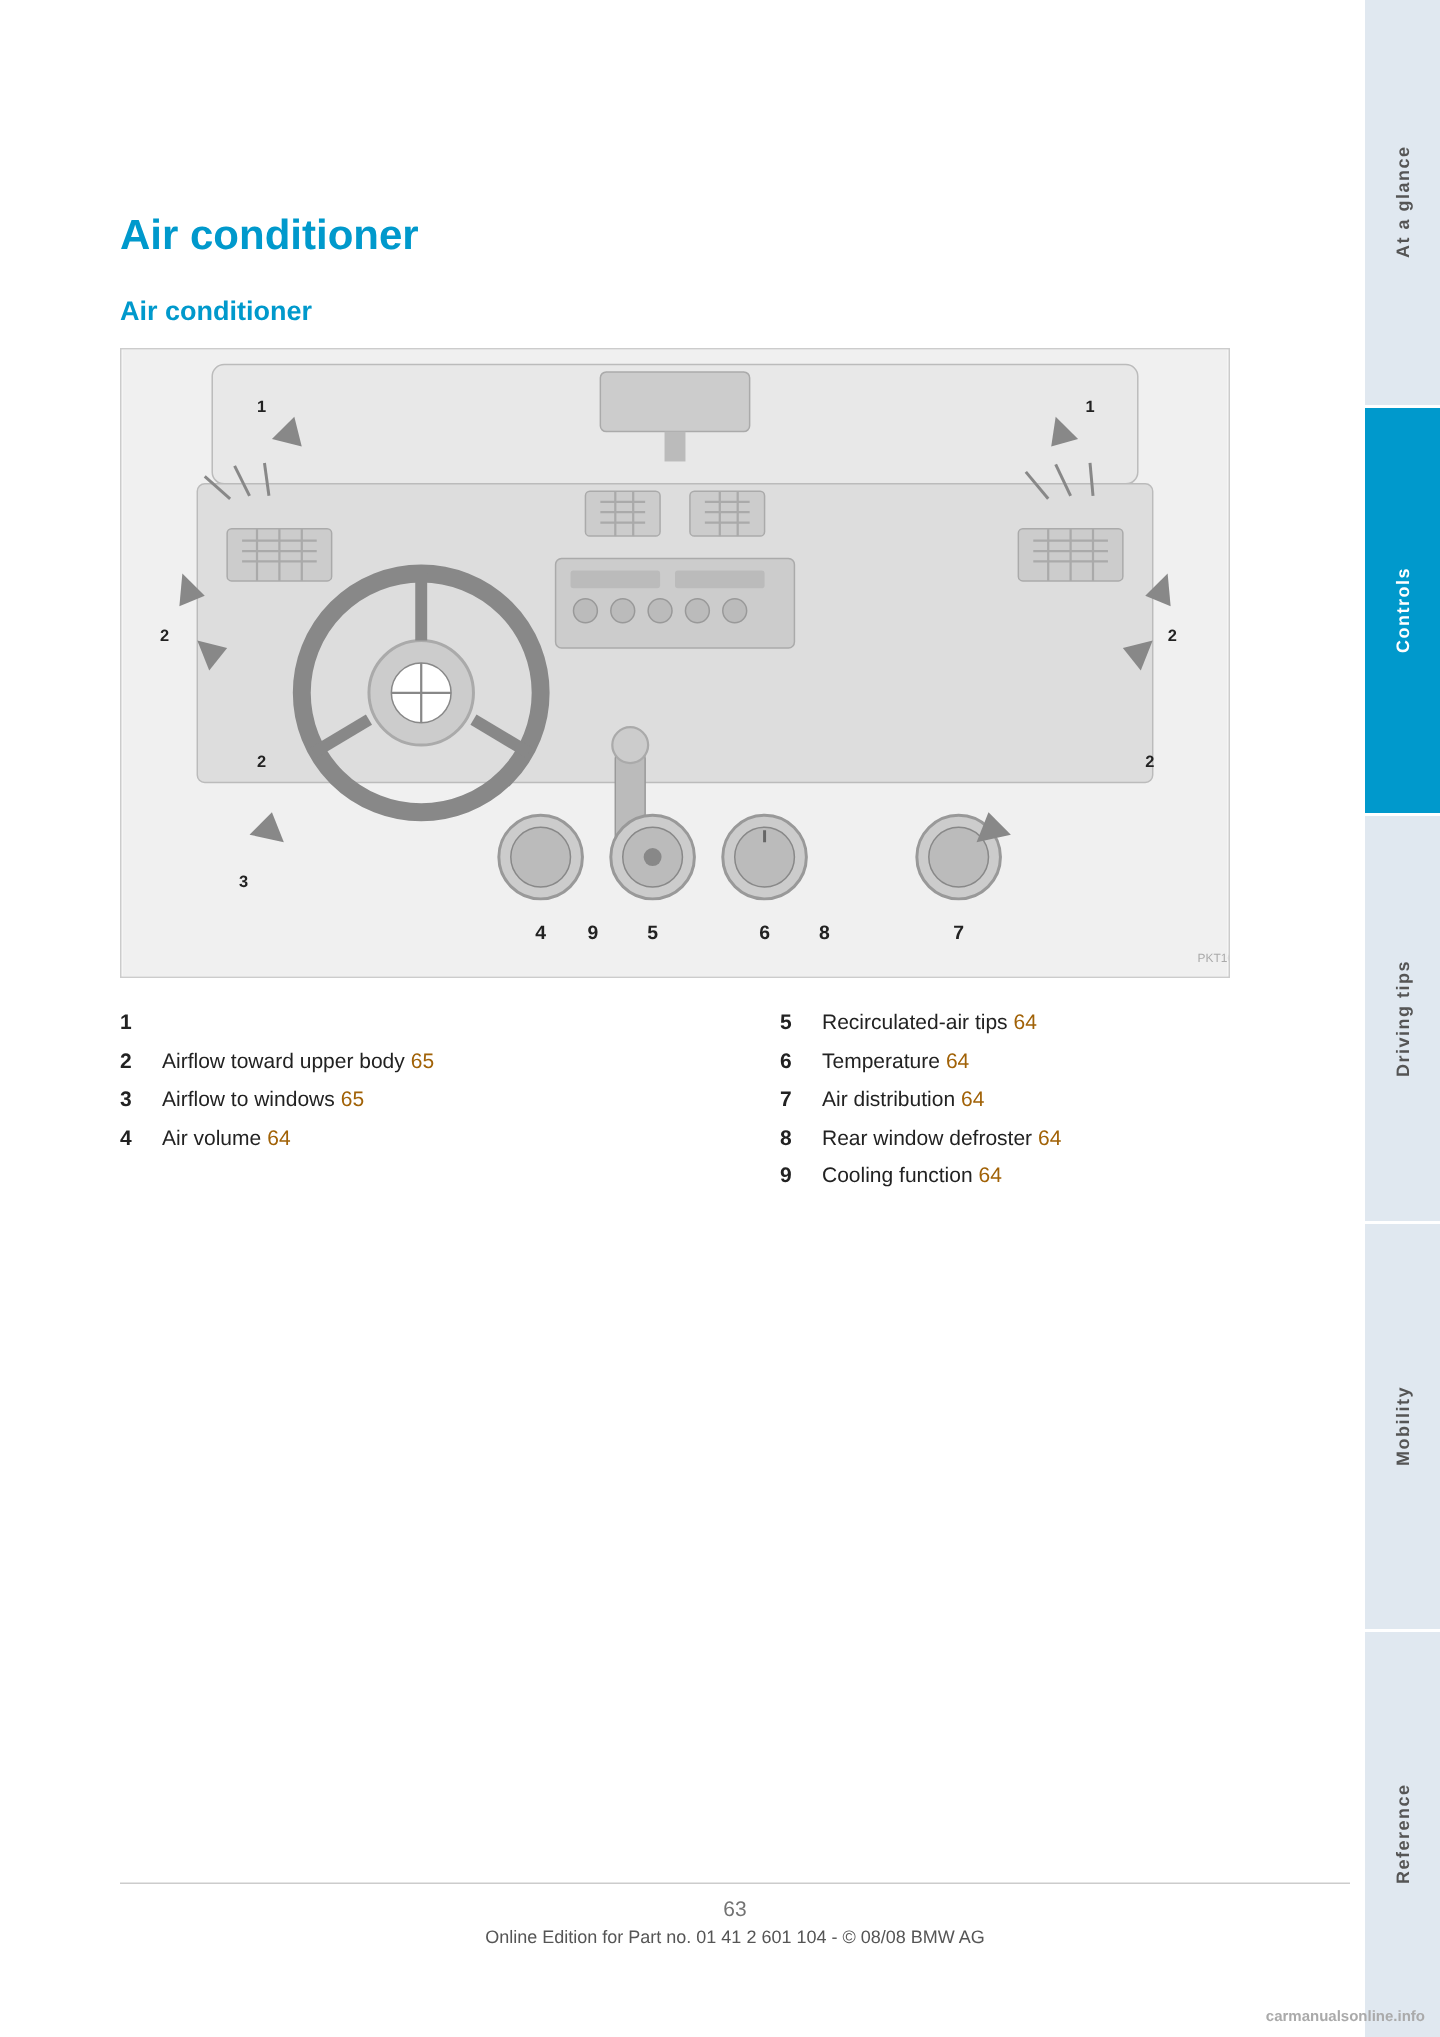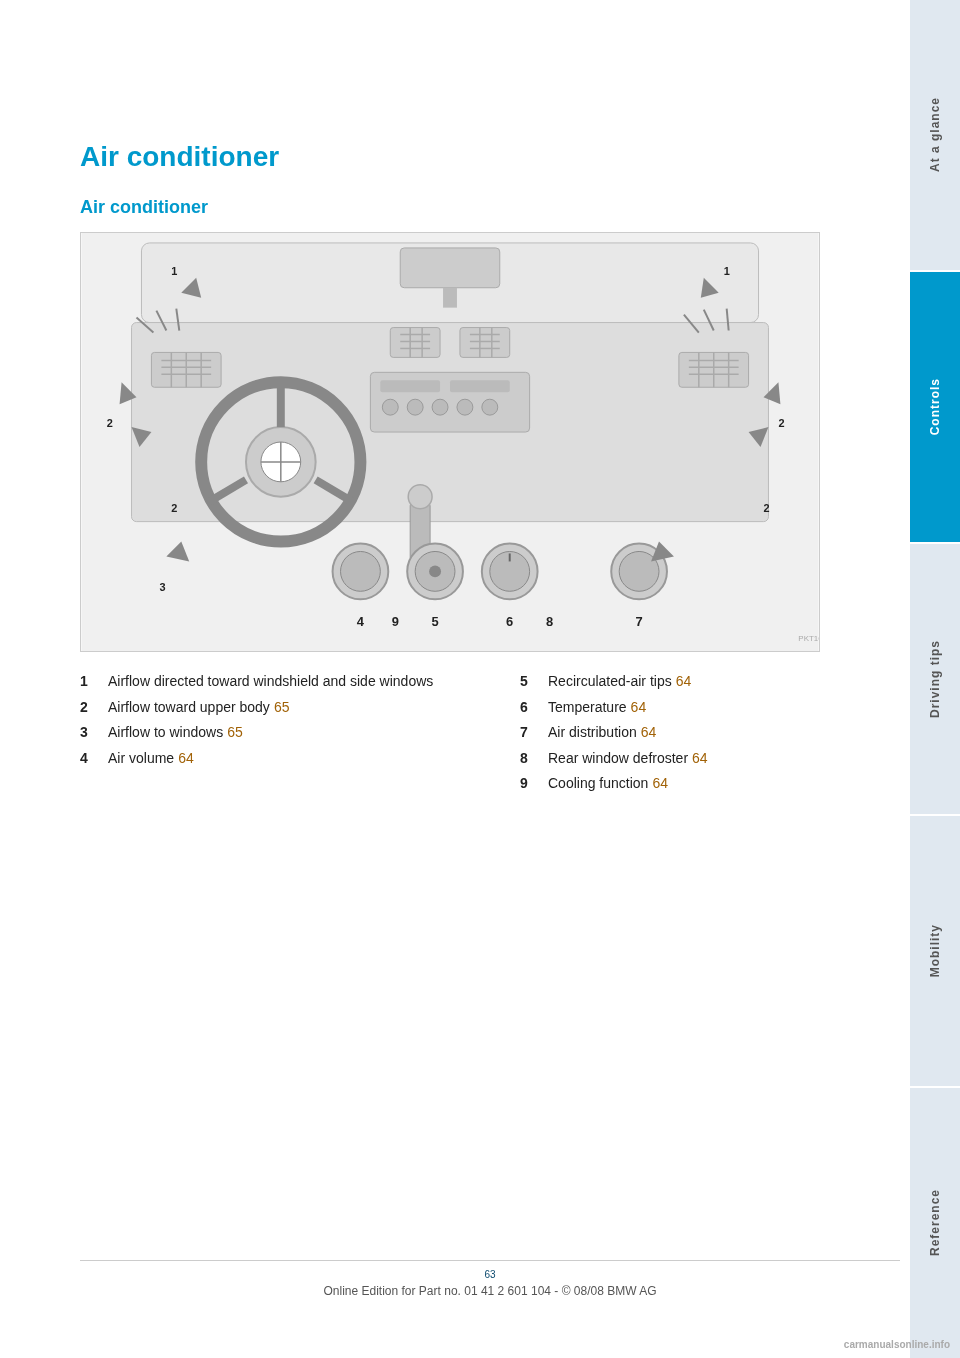--- a/index.html
+++ b/index.html
@@ -155,22 +155,22 @@
       left: 80px;
       right: 60px;
       text-align: center;
       font-size: 12px;
       color: #555;
       border-top: 1px solid #ccc;
       padding-top: 8px;
     }
 
     .page-number {
-      font-size: 10px;
-      color: #0c4a6e;
+      font-size: 14px;
+      color: #737373;
       display: block;
       margin-bottom: 4px;
     }
 
     .watermark {
       position: absolute;
       bottom: 8px;
       right: 10px;
       font-size: 10px;
       color: #aaa;
@@ -306,21 +306,20 @@
         <line x1="650" y1="98" x2="648" y2="76" stroke="#888" stroke-width="2"></line>
 
         <text x="720" y="410" font-size="8" fill="#aaa">PKT16504</text>
       </svg>
     </div>
   </div>
 
   <div class="items-grid">
     <div class="item-entry">
       <span class="item-number">1</span>
-      <span class="item-text">Airflow directed toward windshield and side windows</span>
     </div>
     <div class="item-entry">
       <span class="item-number">5</span>
       <span class="item-text">Recirculated-air tips</span>
       <span class="item-page">64</span>
     </div>
     <div class="item-entry">
       <span class="item-number">2</span>
       <span class="item-text">Airflow toward upper body</span>
       <span class="item-page">65</span>

